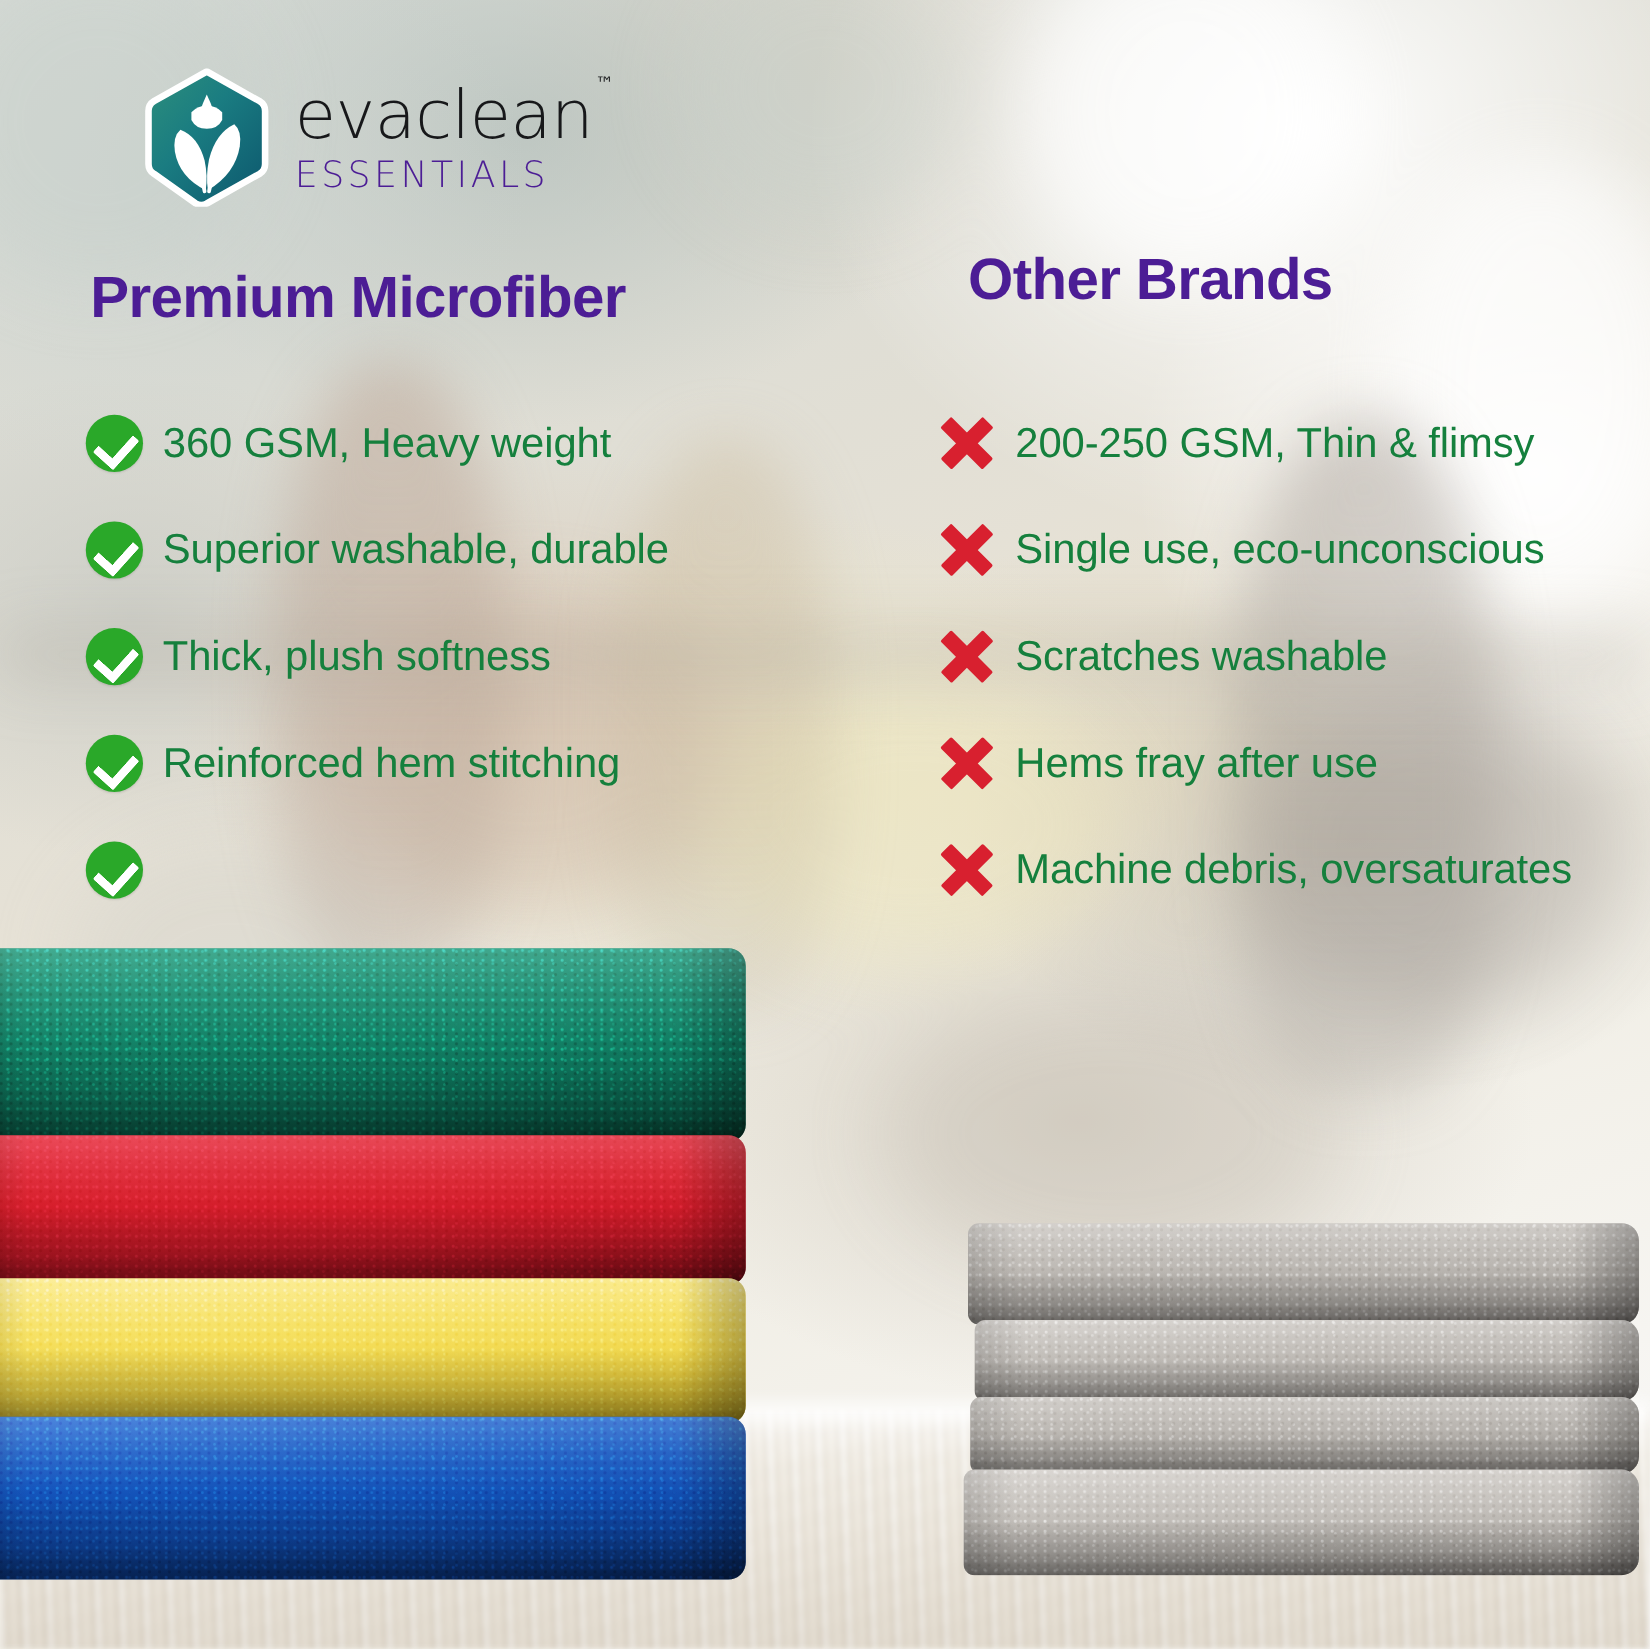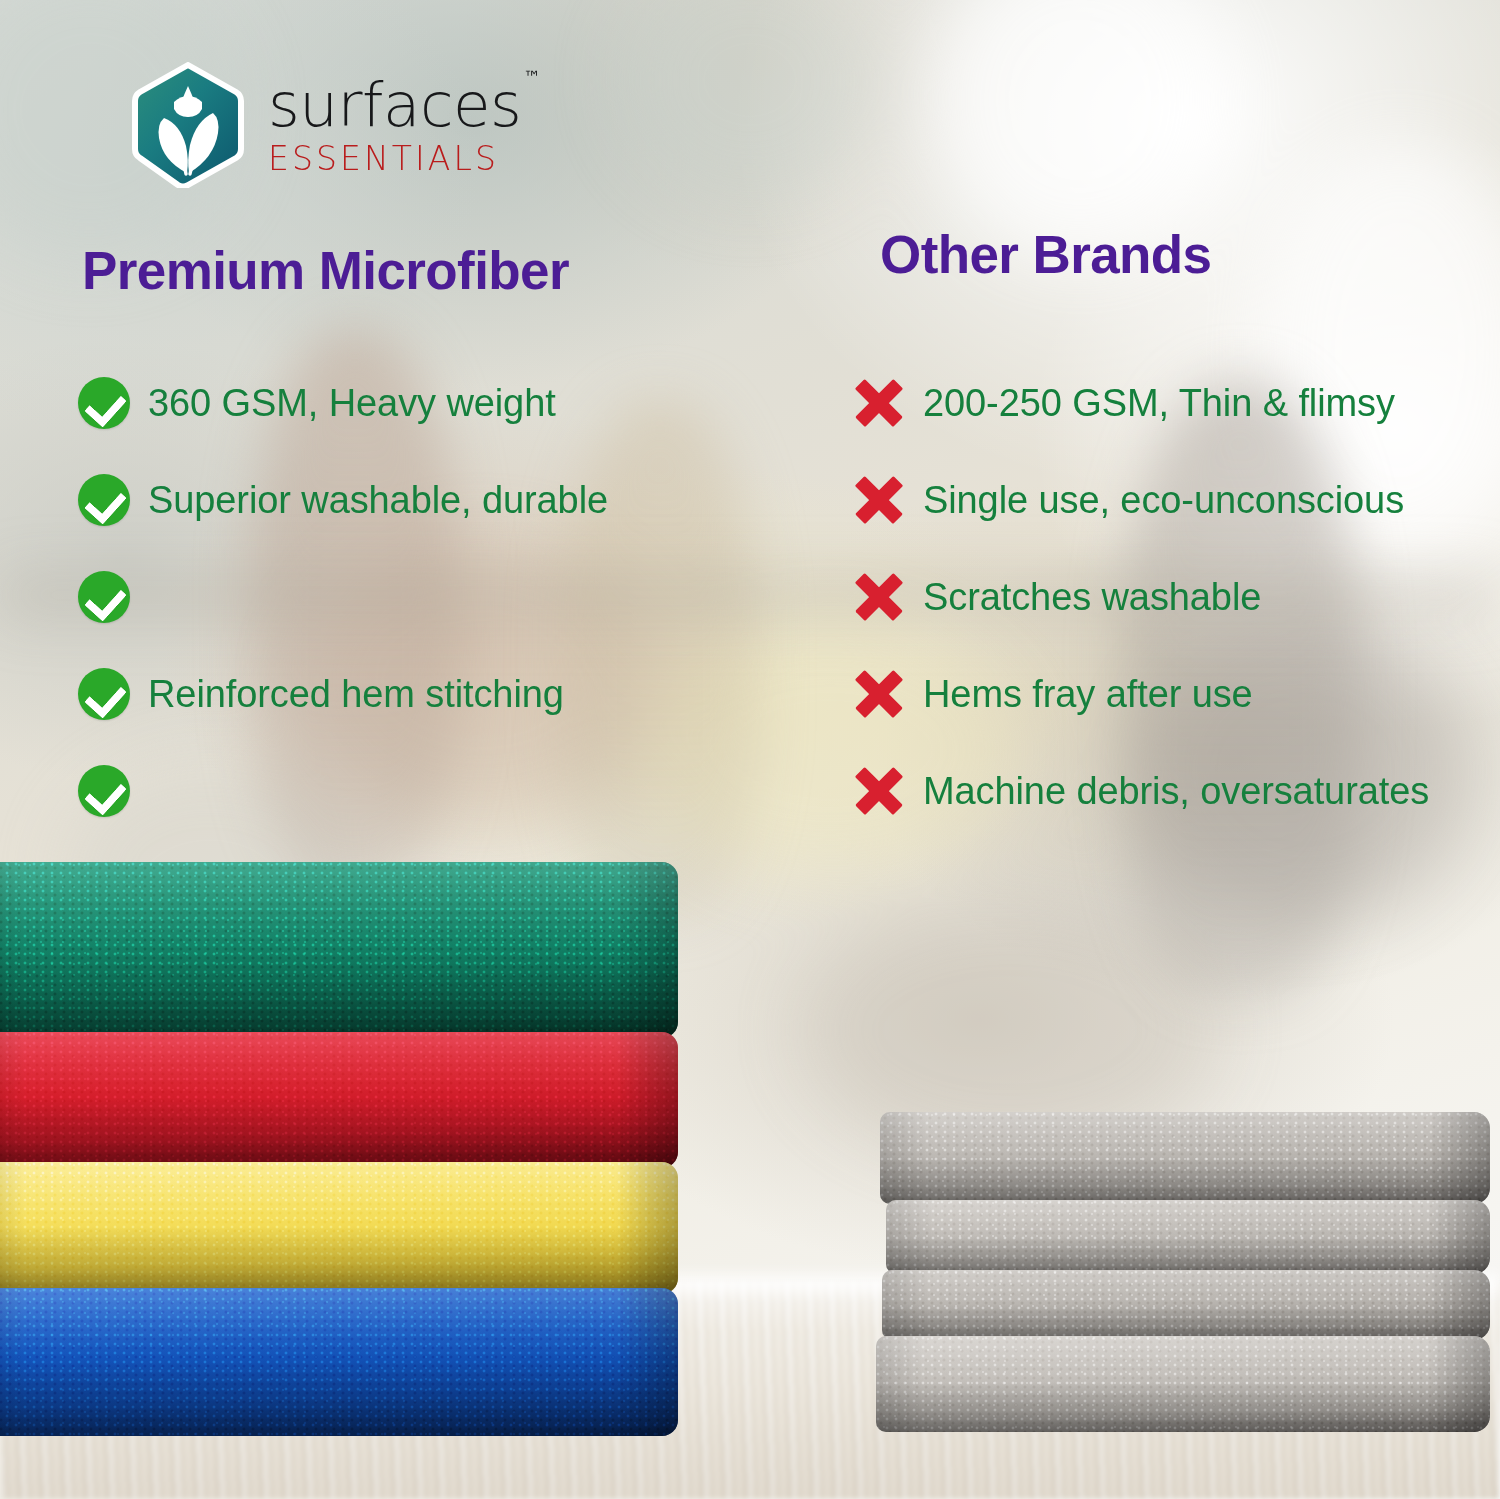--- a/index.html
+++ b/index.html
@@ -70,21 +70,21 @@
   .logo-word-main{
     font-size:61px; line-height:.95; letter-spacing:-.5px;
     color:#17181a; font-weight:300; position:relative;
     font-family:"DejaVu Sans", sans-serif;
   }
   .logo-tm{
     font-size:17px; vertical-align:super; letter-spacing:0;
     position:relative; top:-22px; left:2px; font-weight:400;
   }
   .logo-word-sub{
-    font-size:33px; letter-spacing:3.1px; color:#b91c1c;
+    font-size:33px; letter-spacing:3.1px; color:#4c1d95;
     font-weight:300; margin-top:5px;
     font-family:"DejaVu Sans", sans-serif;
   }
 
   
   .col-head{
     position:absolute; font-size:53px; font-weight:bold;
     color:#4c1d95; letter-spacing:-0.6px; white-space:nowrap;
     font-family:"Liberation Sans", sans-serif;
   }
@@ -226,21 +226,21 @@
         <path d="M60 112 Q64 90 78 68" stroke="#ffffff" stroke-width="3.4" fill="none" stroke-linecap="round"></path>
 
         <path d="M26 40 Q40 52 47 68 Q40 48 46 36 Z" fill="#ffffff" opacity="0"></path>
         <path d="M58 55 Q48 55 44 47 L44 40 Q50 34 58 34 Q66 34 72 40 L72 47 Q68 55 58 55 Z" fill="#ffffff"></path>
         <path d="M24 44 Q14 60 16 82 L16 40 Q19 36 24 44 Z" fill="#ffffff" opacity="0"></path>
 
         <path d="M13 34 Q5 52 6 78 L6 40 Z" fill="#ffffff" opacity="0"></path>
       </svg>
     </div>
     <div class="logo-words">
-      <div class="logo-word-main"><span>surfaces</span><span class="logo-tm">™</span></div>
+      <div class="logo-word-main"><span>evaclean</span><span class="logo-tm">™</span></div>
       <div class="logo-word-sub">ESSENTIALS</div>
     </div>
   </div>
 
   <div id="head-left" class="col-head">Premium Microfiber</div>
   <div id="head-right" class="col-head">Other Brands</div>
 
   <div id="list-pros" class="feature-list">
     <div class="feat-row">
       <div class="icon-box">
@@ -251,20 +251,21 @@
     <div class="feat-row">
       <div class="icon-box">
           <div class="check-circle"></div>
         </div>
       <div class="feat-text">Superior washable, durable</div>
     </div>
     <div class="feat-row">
       <div class="icon-box">
           <div class="check-circle"></div>
         </div>
+      <div class="feat-text">Thick, plush softness</div>
     </div>
     <div class="feat-row">
       <div class="icon-box">
           <div class="check-circle"></div>
         </div>
       <div class="feat-text">Reinforced hem stitching</div>
     </div>
     <div class="feat-row">
       <div class="icon-box">
           <div class="check-circle"></div>

